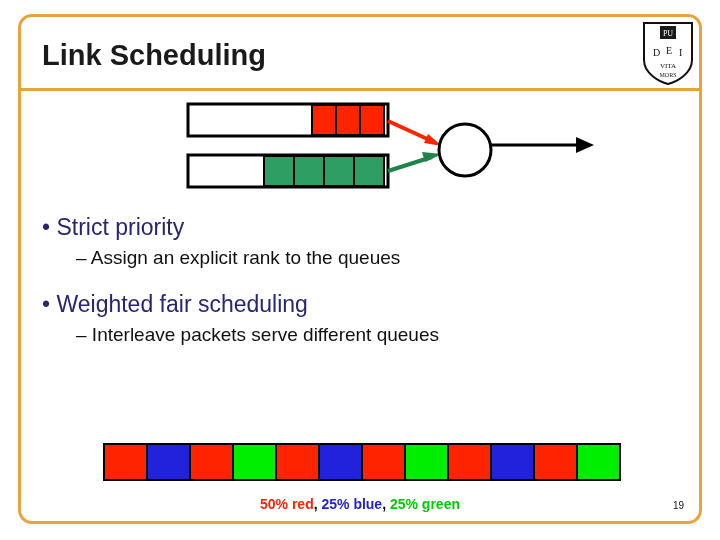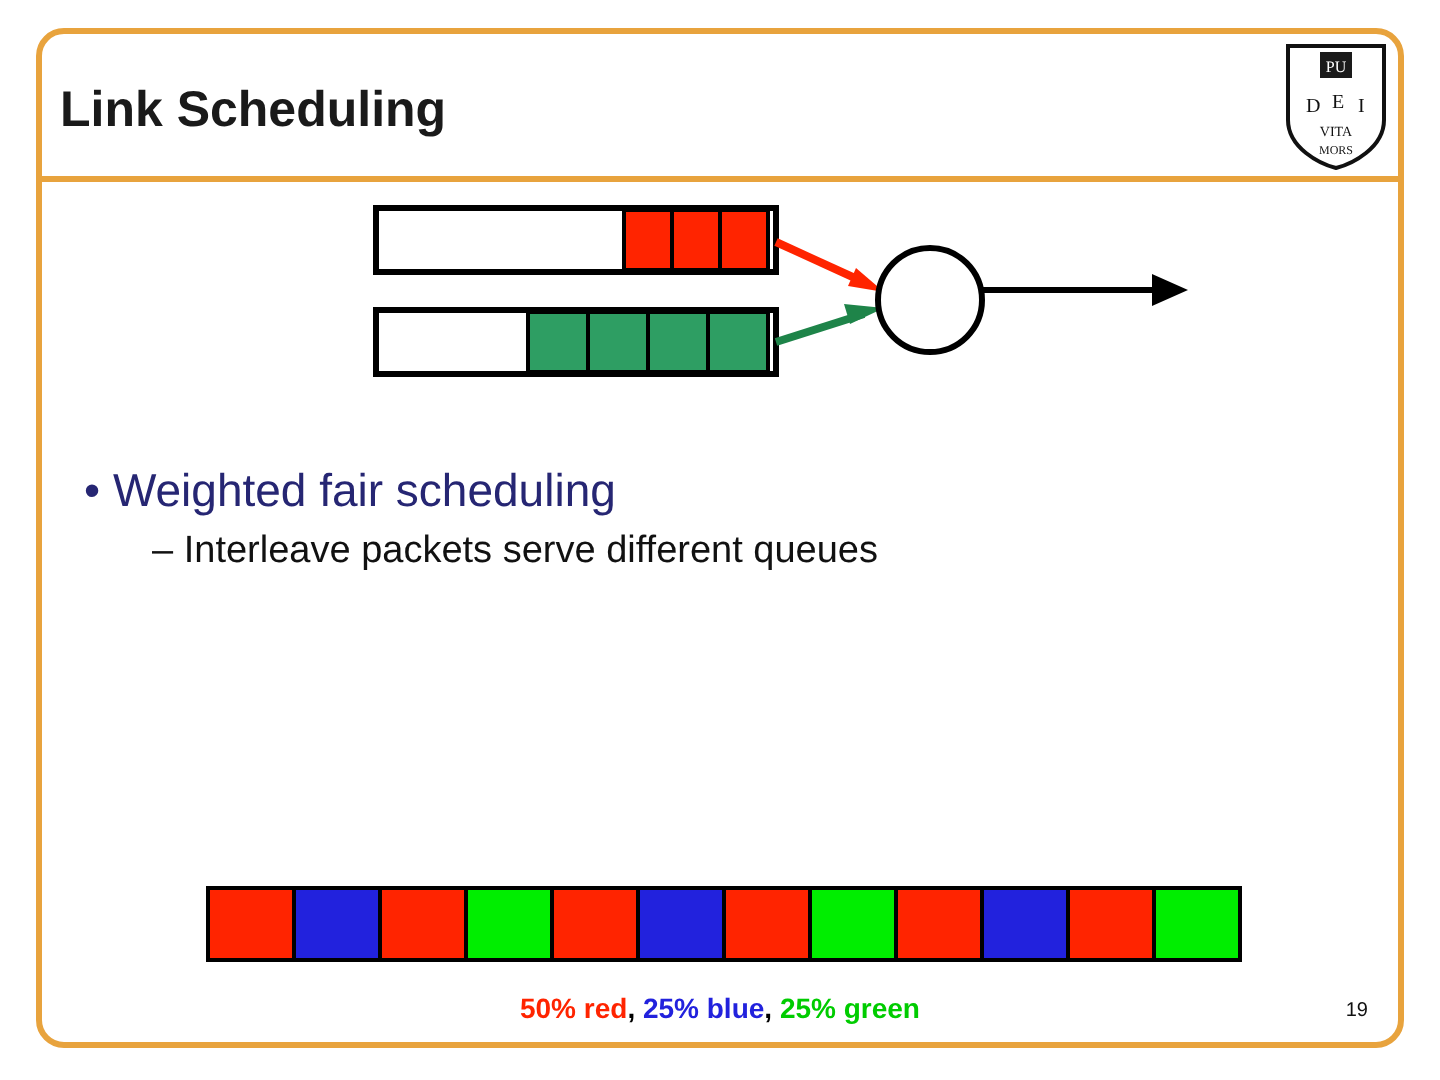--- a/index.html
+++ b/index.html
@@ -26,24 +26,24 @@
     top: 14px;
     width: 684px;
     height: 510px;
     border: 3px solid #E8A33D;
     border-radius: 14px;
     box-sizing: border-box;
   }
   
   .title {
     position: absolute;
-    left: 30px;
+    left: 42px;
     top: 36px;
     width: 600px;
-    font-size: 25px;
+    font-size: 29px;
     font-weight: bold;
     color: #1a1a1a;
     letter-spacing: 0px;
     line-height: 38px;
   }
   .title-rule {
     position: absolute;
     left: 21px;
     top: 88px;
     width: 678px;
@@ -165,20 +165,28 @@
     <line x1="238" y1="76" x2="282" y2="62" stroke="#1E8449" stroke-width="4"></line>
     <polygon points="292,59 275,67 272,57" fill="#1E8449"></polygon>
 
     <circle cx="315" cy="55" r="26" fill="#ffffff" stroke="#000000" stroke-width="3"></circle>
 
     <line x1="341" y1="50" x2="430" y2="50" stroke="#000000" stroke-width="3"></line>
     <polygon points="444,50 426,42 426,58" fill="#000000"></polygon>
   </svg>
 
   <div class="content">
+    <div class="b1">
+      <span class="dot">•</span>
+      <span>Strict priority</span>
+    </div>
+    <div class="b2">
+      <span>–</span>
+      <span>Assign an explicit rank to the queues</span>
+    </div>
 
     <div class="gap"></div>
 
     <div class="b1">
       <span class="dot">•</span>
       <span>Weighted fair scheduling</span>
     </div>
     <div class="b2">
       <span>–</span>
       <span>Interleave packets serve different queues</span>

